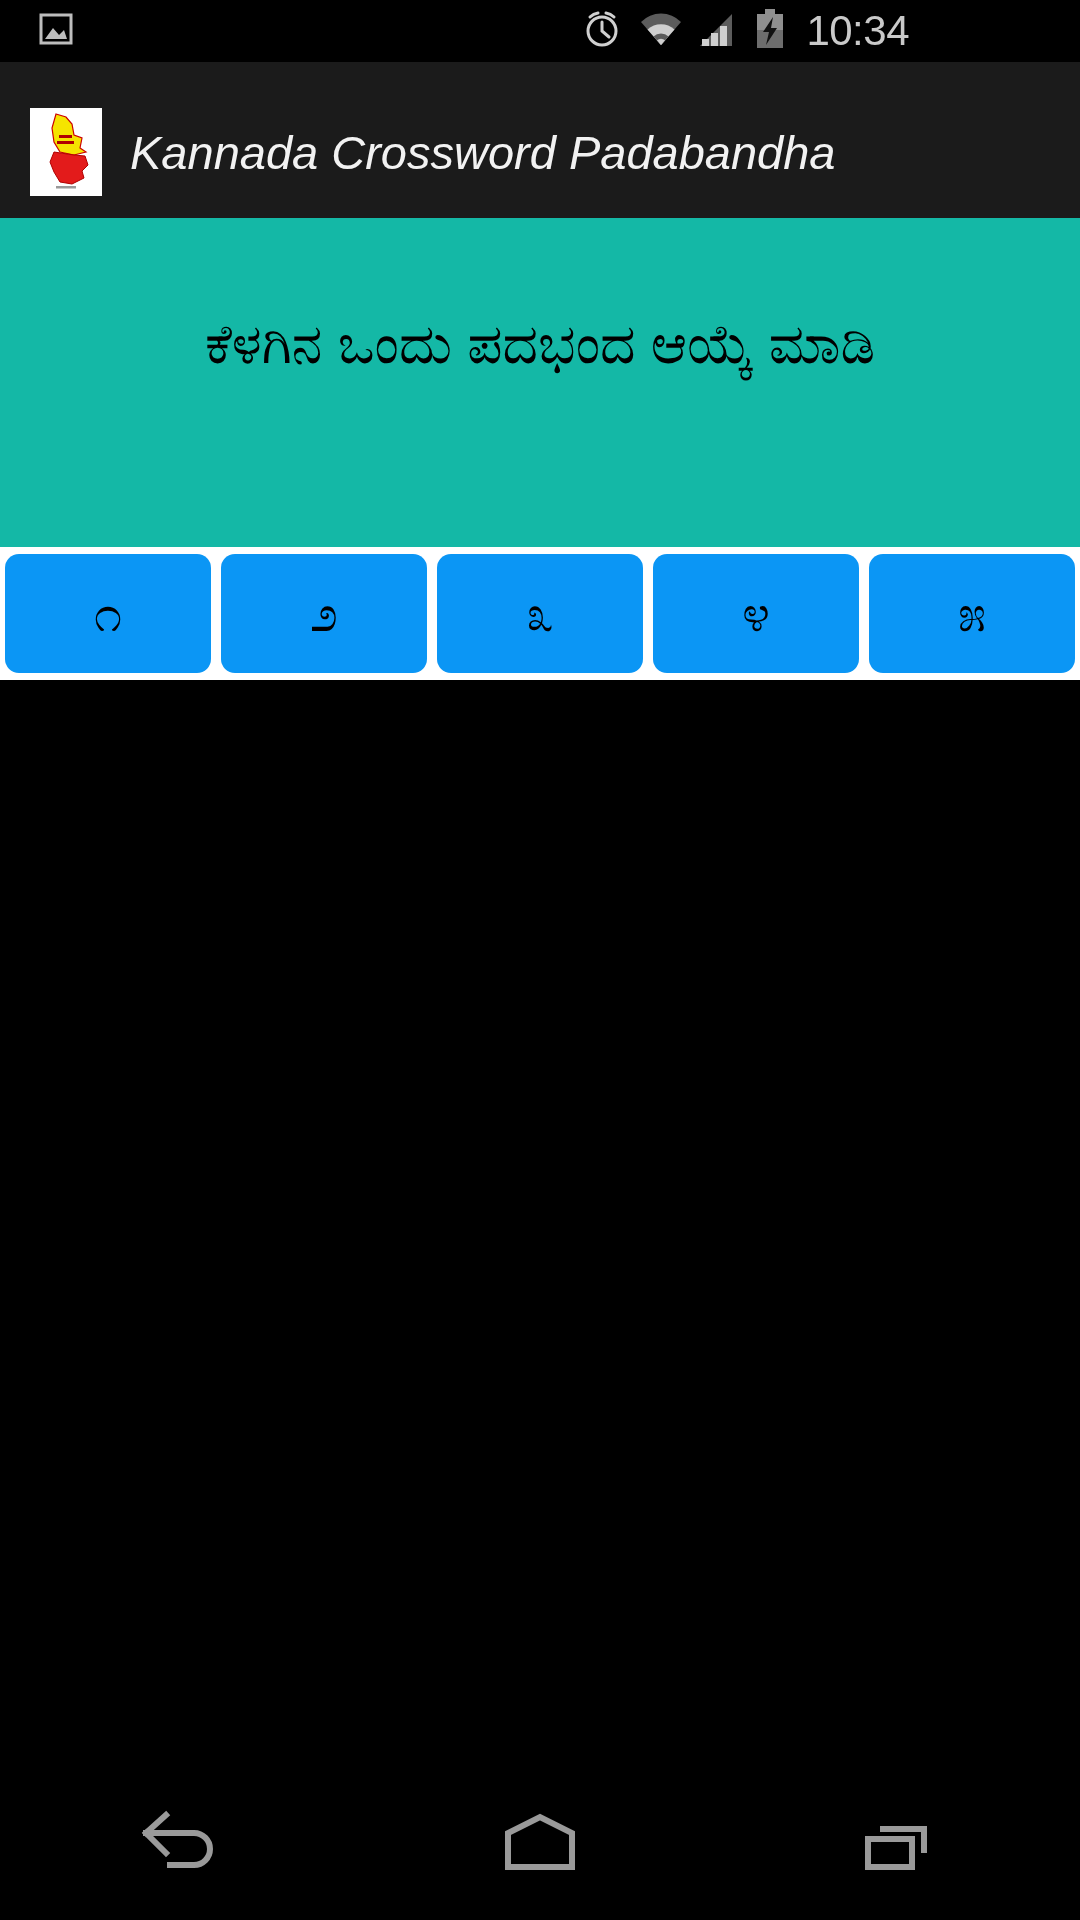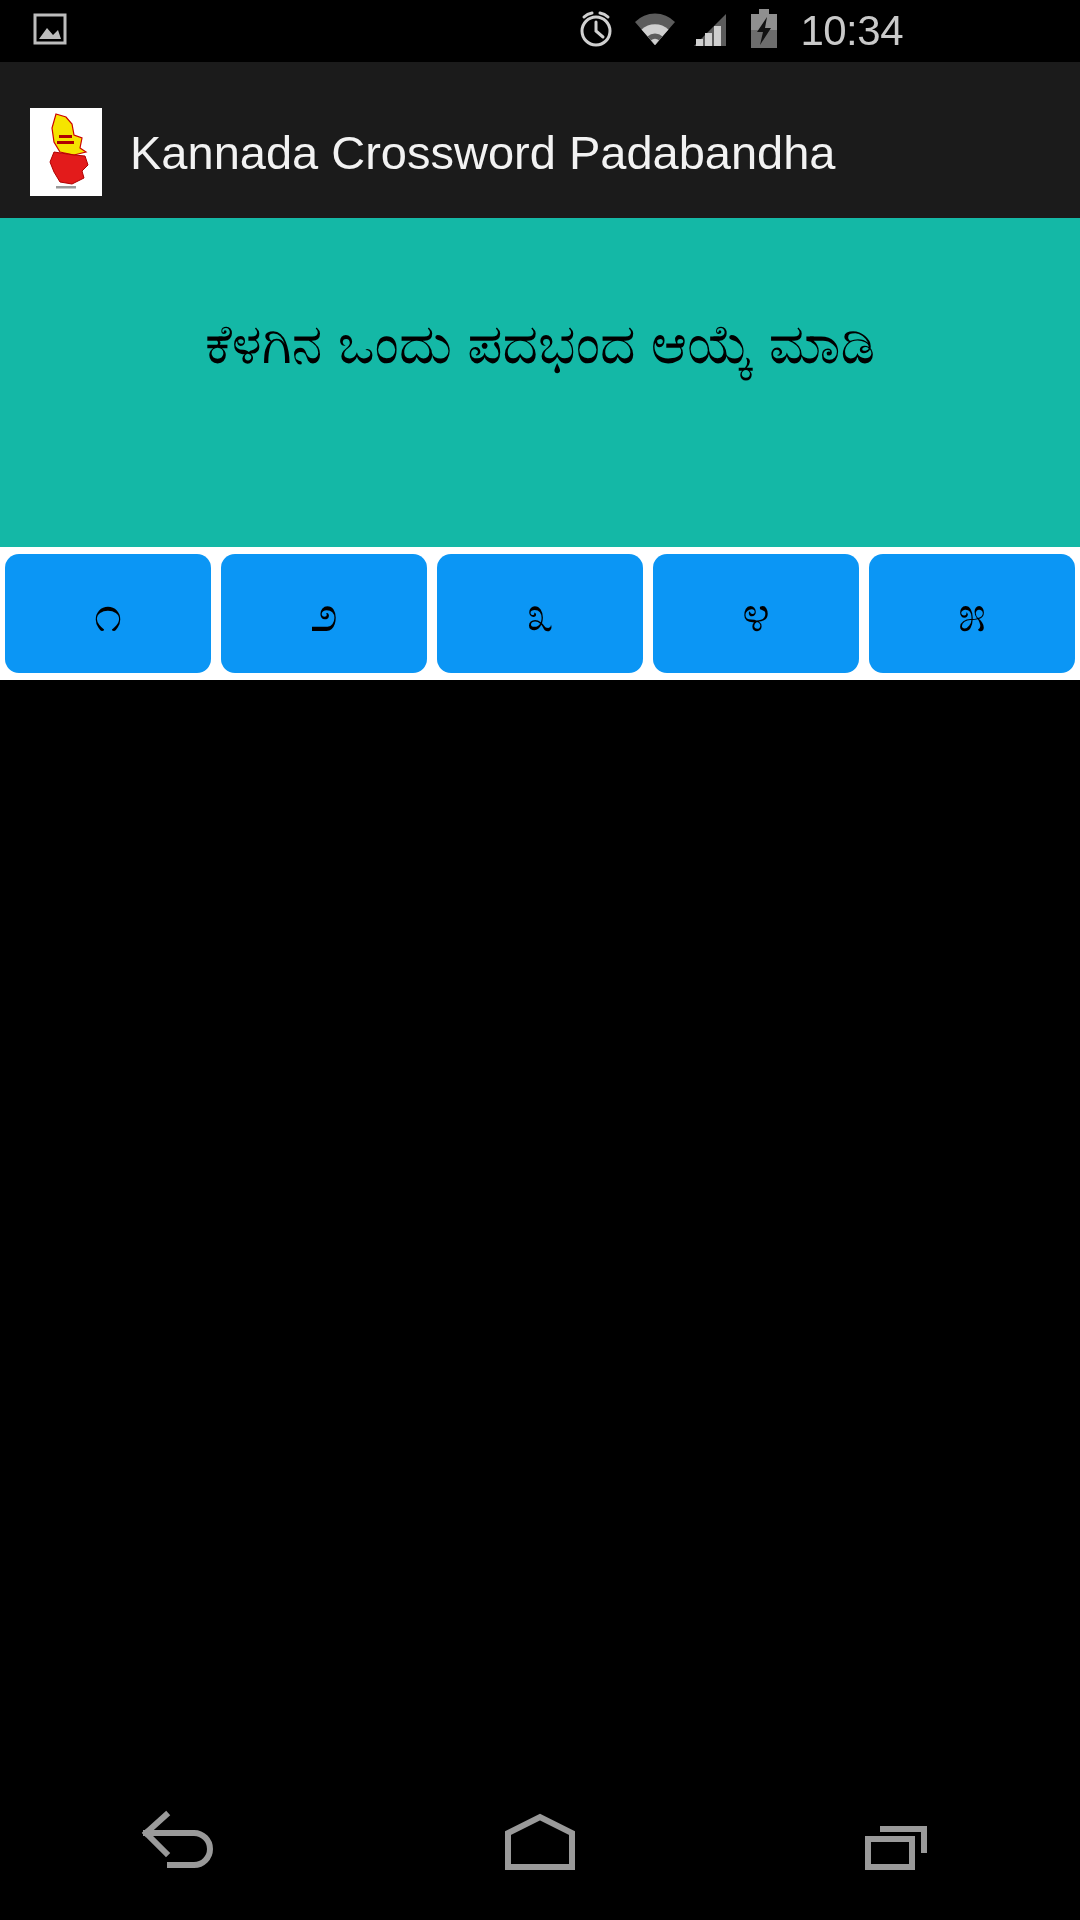--- a/index.html
+++ b/index.html
@@ -11,21 +11,21 @@
     width: 1080px;
     height: 1920px;
     font-family: "Liberation Sans", sans-serif;
     overflow: hidden;
     position: relative;
   }
 
   
   #status-bar {
     position: absolute;
-    top: 0; left: 12px;
+    top: 0; left: 18px;
     width: 907px;
     height: 62px;
     background: #000000;
     display: flex;
     align-items: center;
     box-sizing: border-box;
     padding: 0 16px 0 18px;
     text-align: right;
   }
   #status-left {
@@ -52,20 +52,21 @@
   #action-bar {
     position: absolute;
     top: 62px; left: 0;
     width: 1080px;
     height: 180px;
     background: #1b1b1b;
     display: flex;
     align-items: center;
     box-sizing: border-box;
     padding-left: 30px;
+    font-style: italic;
   }
   #app-icon {
     width: 72px;
     height: 88px;
     background: #ffffff;
     position: relative;
     flex: 0 0 auto;
     overflow: hidden;
   }
   #app-icon svg { display: block; }

